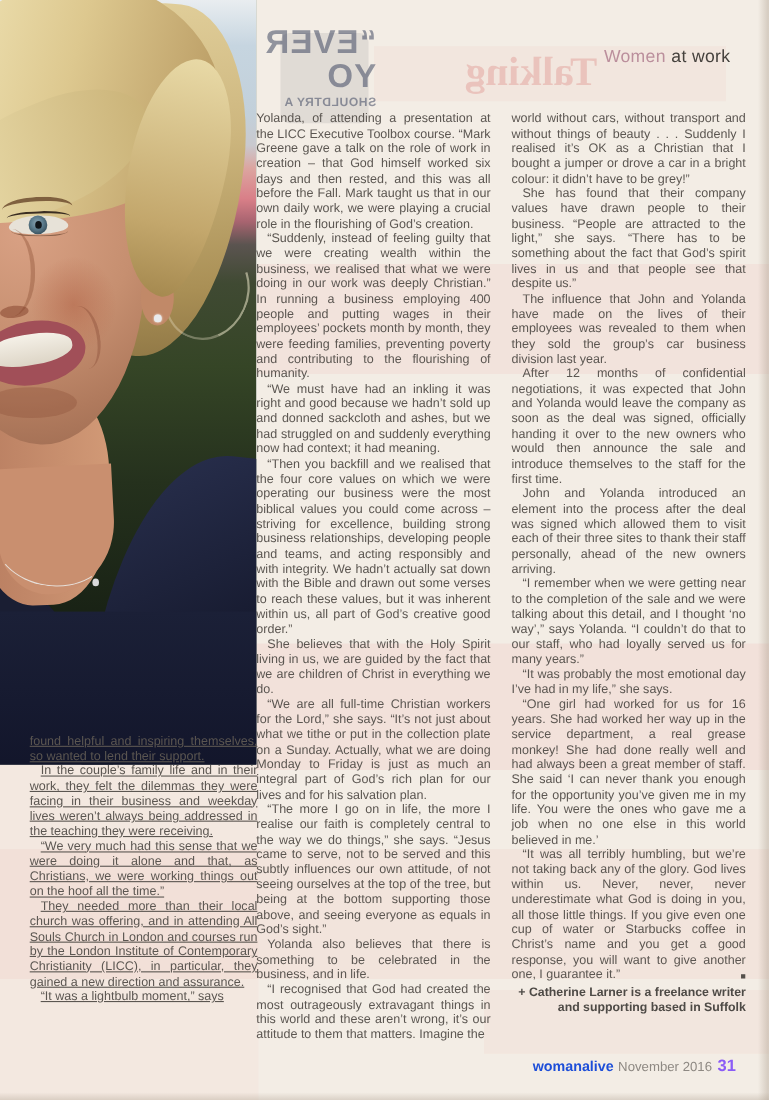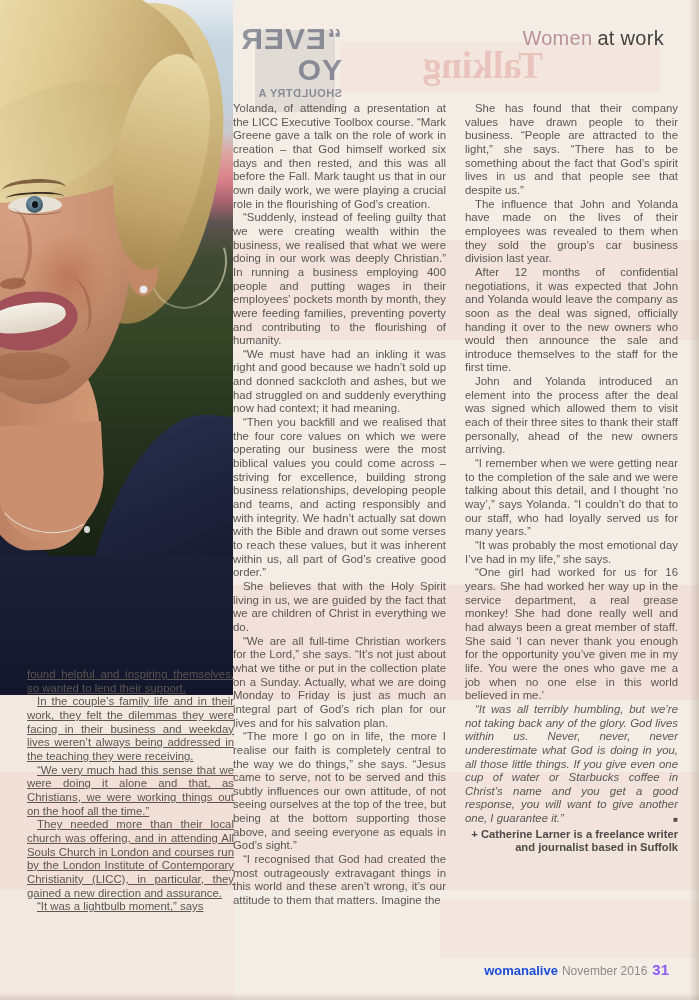--- a/index.html
+++ b/index.html
@@ -86,37 +86,37 @@
   .bleed-quote{position:absolute;left:234px;top:24px;width:108px;height:118px;overflow:hidden;
     transform:scaleX(-1);color:#323c58;opacity:0.5;font-weight:bold;line-height:1.02;
     word-break:break-all;}
   .bq-big{font-size:30px;letter-spacing:1px;}
   .bq-small{font-size:11px;margin-top:3px;letter-spacing:0.5px;word-break:normal;}
   .bleed-talking{position:absolute;left:408px;top:44px;width:150px;text-align:center;
     font-family:"Liberation Serif",serif;font-weight:bold;font-size:37px;
     color:rgba(222,139,134,0.38);transform:scaleX(-1);}
 
   
-  .section-header{position:absolute;top:27px;right:35px;font-size:20px;letter-spacing:0.3px;}
+  .section-header{position:absolute;top:43px;right:35px;font-size:16px;letter-spacing:0.3px;}
   .sh-accent{color:#bb8f9c;margin-right:5px;}
   .sh-rest{color:#45413d;}
   .footer{position:absolute;top:961px;right:30px;font-size:12px;white-space:nowrap;}
   .f-mag{font-weight:bold;color:#1d4ed8;font-size:13px;}
   .f-issue{color:#8e8983;margin:0 5px 0 4px;}
   .f-page{font-weight:bold;color:#8b5cf6;font-size:15px;}
 
   
   .col{position:absolute;font-size:11.4px;line-height:13.65px;color:#5b5651;
     text-align:justify;}
   .col p{margin:0;}
   .col p.indent{text-indent:10px;}
   .col-left{left:27px;top:668px;width:207px;text-decoration:underline;}
   .col-mid{left:233px;top:102px;width:213px;}
   .col-right{left:465px;top:102px;width:213px;}
-  .p-wrap{position:relative;font-style:italic;}
+  .p-wrap{position:relative;}
   .end-mark{position:absolute;right:0;bottom:2px;font-size:8px;color:#55504b;line-height:8px;}
   .byline{font-weight:bold;text-align:right;margin-top:2px;color:#4e4a46;
     font-size:11.2px;line-height:13.65px;}
 </style>
 </head>
 <body>
 
 <div class="page">
 
   <div class="tint" style="left:340px;top:42px;width:320px;height:50px;background:rgba(240,205,200,0.22);"></div>
@@ -178,36 +178,38 @@
   </div>
 
   <div class="col col-mid">
     <p>Yolanda, of attending a presentation at the LICC Executive Toolbox course. “Mark Greene gave a talk on the role of work in creation – that God himself worked six days and then rested, and this was all before the Fall. Mark taught us that in our own daily work, we were playing a crucial role in the flourishing of God’s creation.</p>
     <p class="indent">“Suddenly, instead of feeling guilty that we were creating wealth within the business, we realised that what we were doing in our work was deeply Christian.” In running a business employing 400 people and putting wages in their employees’ pockets month by month, they were feeding families, preventing poverty and contributing to the flourishing of humanity.</p>
     <p class="indent">“We must have had an inkling it was right and good because we hadn’t sold up and donned sackcloth and ashes, but we had struggled on and suddenly everything now had context; it had meaning.</p>
     <p class="indent">“Then you backfill and we realised that the four core values on which we were operating our business were the most biblical values you could come across – striving for excellence, building strong business relationships, developing people and teams, and acting responsibly and with integrity. We hadn’t actually sat down with the Bible and drawn out some verses to reach these values, but it was inherent within us, all part of God’s creative good order.”</p>
     <p class="indent">She believes that with the Holy Spirit living in us, we are guided by the fact that we are children of Christ in everything we do.</p>
     <p class="indent">“We are all full-time Christian workers for the Lord,” she says. “It’s not just about what we tithe or put in the collection plate on a Sunday. Actually, what we are doing Monday to Friday is just as much an integral part of God’s rich plan for our lives and for his salvation plan.</p>
     <p class="indent">“The more I go on in life, the more I realise our faith is completely central to the way we do things,” she says. “Jesus came to serve, not to be served and this subtly influences our own attitude, of not seeing ourselves at the top of the tree, but being at the bottom supporting those above, and seeing everyone as equals in God’s sight.”</p>
+    <p class="indent">Yolanda also believes that there is something to be celebrated in the business, and in life.</p>
     <p class="indent">“I recognised that God had created the most outrageously extravagant things in this world and these aren’t wrong, it’s our attitude to them that matters. Imagine the</p>
   </div>
 
   <div class="col col-right">
+    <p>world without cars, without transport and without things of beauty . . . Suddenly I realised it’s OK as a Christian that I bought a jumper or drove a car in a bright colour: it didn’t have to be grey!”</p>
     <p class="indent">She has found that their company values have drawn people to their business. “People are attracted to the light,” she says. “There has to be something about the fact that God’s spirit lives in us and that people see that despite us.”</p>
     <p class="indent">The influence that John and Yolanda have made on the lives of their employees was revealed to them when they sold the group’s car business division last year.</p>
     <p class="indent">After 12 months of confidential negotiations, it was expected that John and Yolanda would leave the company as soon as the deal was signed, officially handing it over to the new owners who would then announce the sale and introduce themselves to the staff for the first time.</p>
     <p class="indent">John and Yolanda introduced an element into the process after the deal was signed which allowed them to visit each of their three sites to thank their staff personally, ahead of the new owners arriving.</p>
     <p class="indent">“I remember when we were getting near to the completion of the sale and we were talking about this detail, and I thought ‘no way’,” says Yolanda. “I couldn’t do that to our staff, who had loyally served us for many years.”</p>
     <p class="indent">“It was probably the most emotional day I’ve had in my life,” she says.</p>
     <p class="indent">“One girl had worked for us for 16 years. She had worked her way up in the service department, a real grease monkey! She had done really well and had always been a great member of staff. She said ‘I can never thank you enough for the opportunity you’ve given me in my life. You were the ones who gave me a job when no one else in this world believed in me.’</p>
     <div class="p-wrap">
       <p class="indent">“It was all terribly humbling, but we’re not taking back any of the glory. God lives within us. Never, never, never underestimate what God is doing in you, all those little things. If you give even one cup of water or Starbucks coffee in Christ’s name and you get a good response, you will want to give another one, I guarantee it.”</p>
       <span class="end-mark">■</span>
     </div>
-    <div class="byline">+ Catherine Larner is a freelance writer and journalist based in Suffolk</div>
+    <div class="byline">+ Catherine Larner is a freelance writer and supporting based in Suffolk</div>
   </div>
 
   <div class="footer">
     <span class="f-mag">womanalive</span><span class="f-issue">November 2016</span><span class="f-page">31</span>
   </div>
 
   <div class="edge-right"></div>
   <div class="edge-bottom"></div>
 </div>
 

